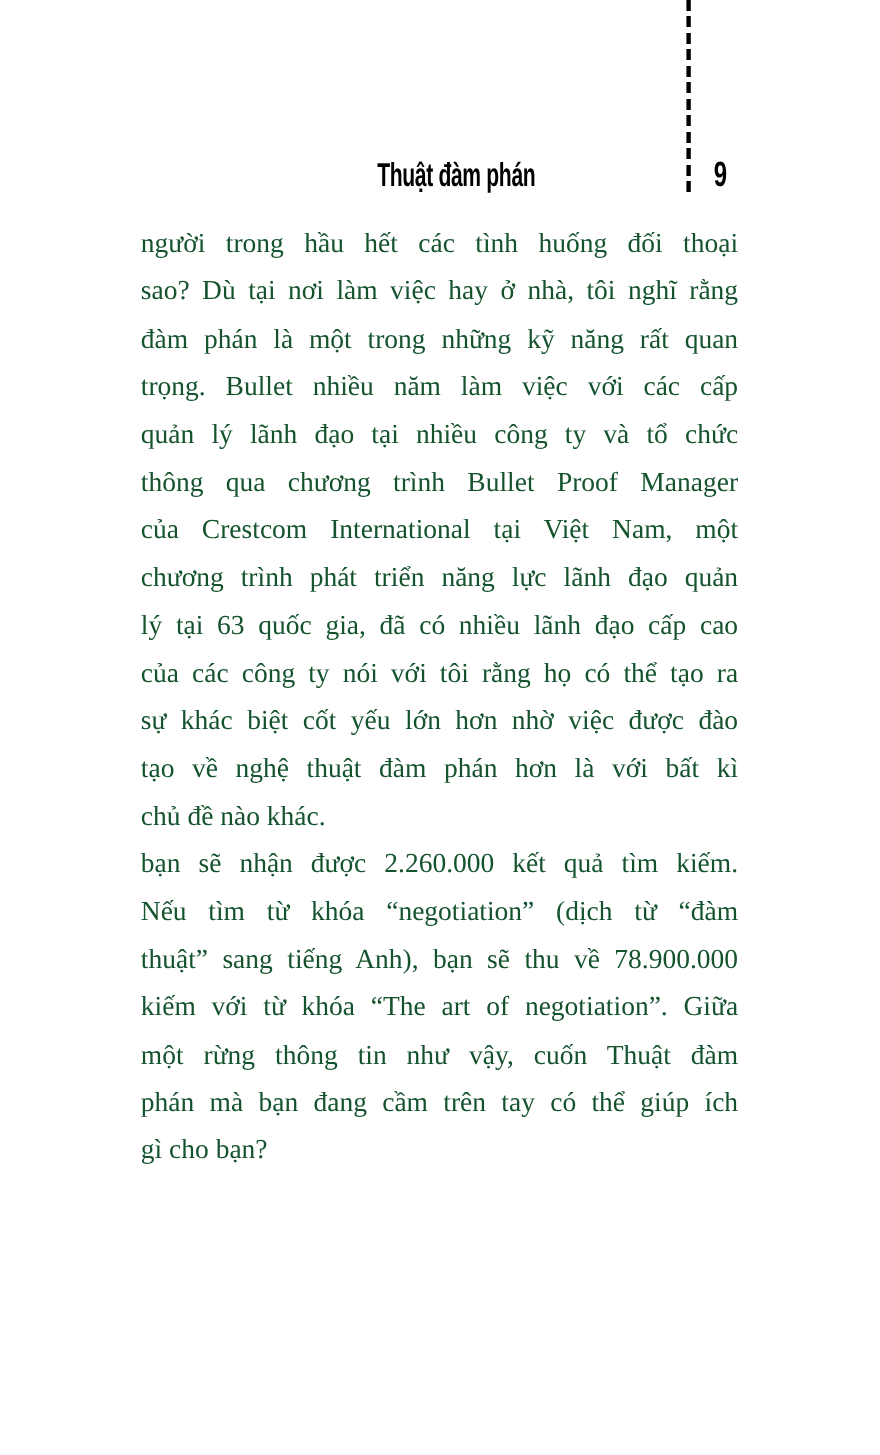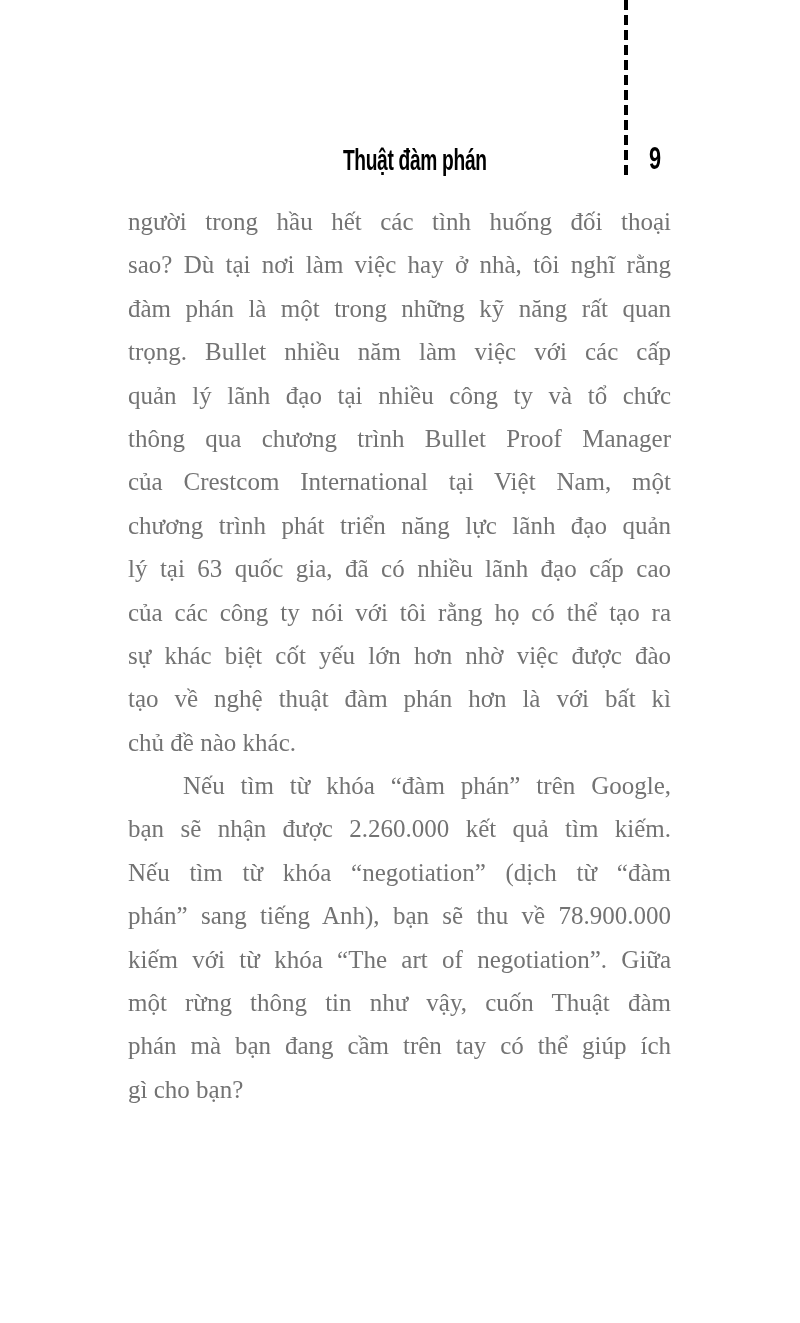--- a/index.html
+++ b/index.html
@@ -54,21 +54,21 @@
   }
 
   
   .bodytext {
     position: absolute;
     left: 128px;
     top: 200px;
     width: 543px;
     font-size: 25px;
     line-height: 43.4px;
-    color: #737373;
+    color: #14532d;
   }
   .line {
     height: 43.4px;
     text-align: justify;
     text-align-last: justify;
     white-space: normal;
   }
   .line.no-just { text-align-last: left; }
   .line.indent { text-indent: 55px; }
   .seg.italic { }
@@ -90,23 +90,22 @@
         <div class="line"><span class="seg">thông qua chương trình Bullet Proof Manager</span></div>
         <div class="line"><span class="seg">của Crestcom International tại Việt Nam, một</span></div>
         <div class="line"><span class="seg">chương trình phát triển năng lực lãnh đạo quản</span></div>
         <div class="line"><span class="seg">lý tại 63 quốc gia, đã có nhiều lãnh đạo cấp cao</span></div>
         <div class="line"><span class="seg">của các công ty nói với tôi rằng họ có thể tạo ra</span></div>
         <div class="line"><span class="seg">sự khác biệt cốt yếu lớn hơn nhờ việc được đào</span></div>
         <div class="line"><span class="seg">tạo về nghệ thuật đàm phán hơn là với bất kì</span></div>
         <div class="line no-just"><span class="seg">chủ đề nào khác.</span></div>
       </div>
       <div>
-        <div class="line indent"><span class="seg">Nếu tìm từ khóa “đàm phán” trên Google,</span></div>
         <div class="line"><span class="seg">bạn sẽ nhận được 2.260.000 kết quả tìm kiếm.</span></div>
         <div class="line"><span class="seg">Nếu tìm từ khóa “negotiation” (dịch từ “đàm</span></div>
-        <div class="line"><span class="seg">phán” sang tiếng Anh), bạn sẽ thu về 78.900.000</span></div>
+        <div class="line"><span class="seg">thuật” sang tiếng Anh), bạn sẽ thu về 78.900.000</span></div>
         <div class="line"><span class="seg">kiếm với từ khóa “The art of negotiation”. Giữa</span></div>
         <div class="line"><span class="seg">một rừng thông tin như vậy, cuốn </span><span class="seg italic">Thuật đàm</span></div>
         <div class="line"><span class="seg italic">phán</span><span class="seg"> mà bạn đang cầm trên tay có thể giúp ích</span></div>
         <div class="line no-just"><span class="seg">gì cho bạn?</span></div>
       </div>
     </div>
 </div>
 
 </body></html>

